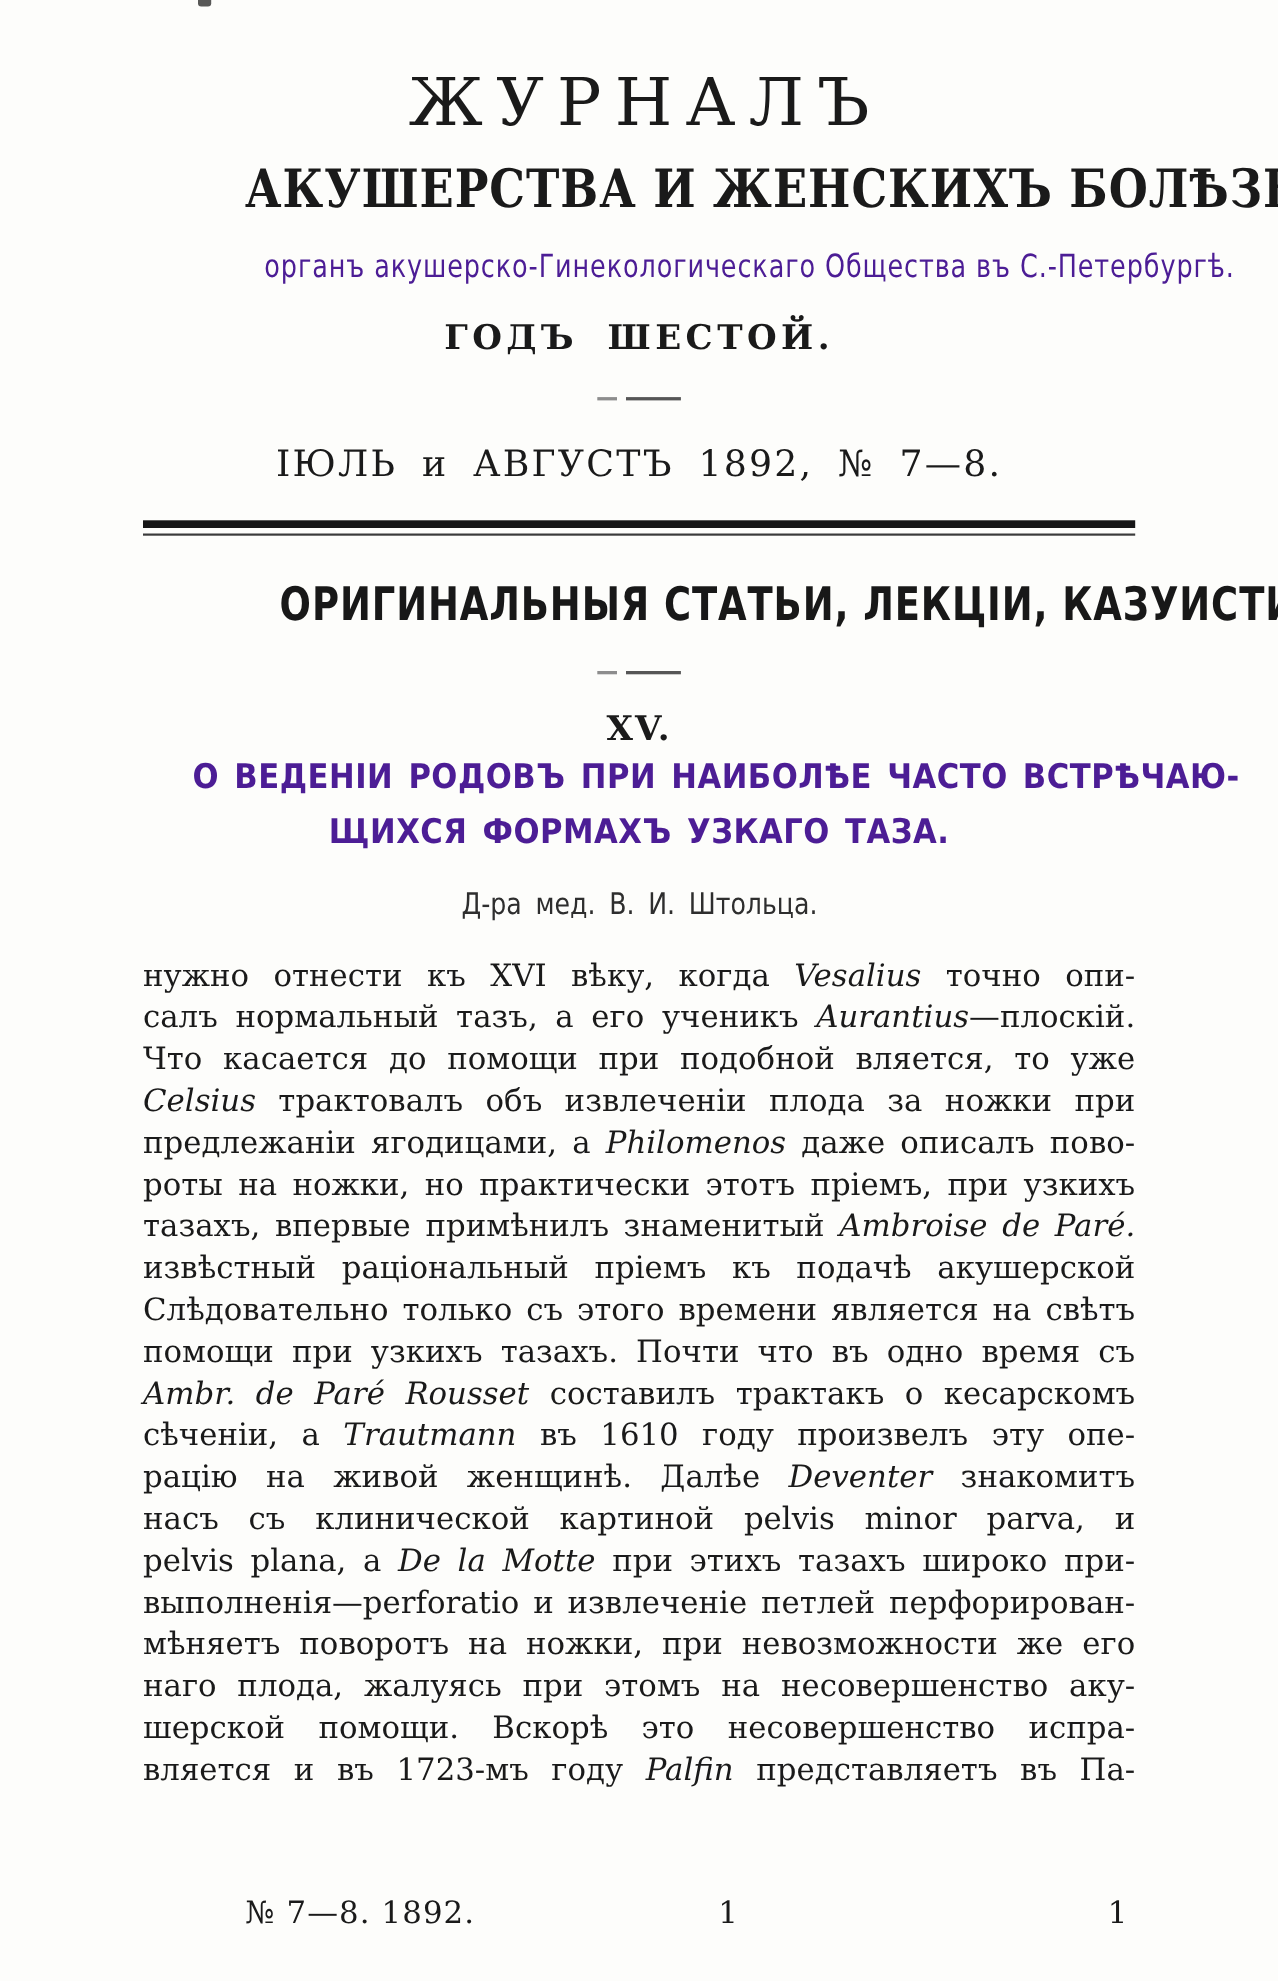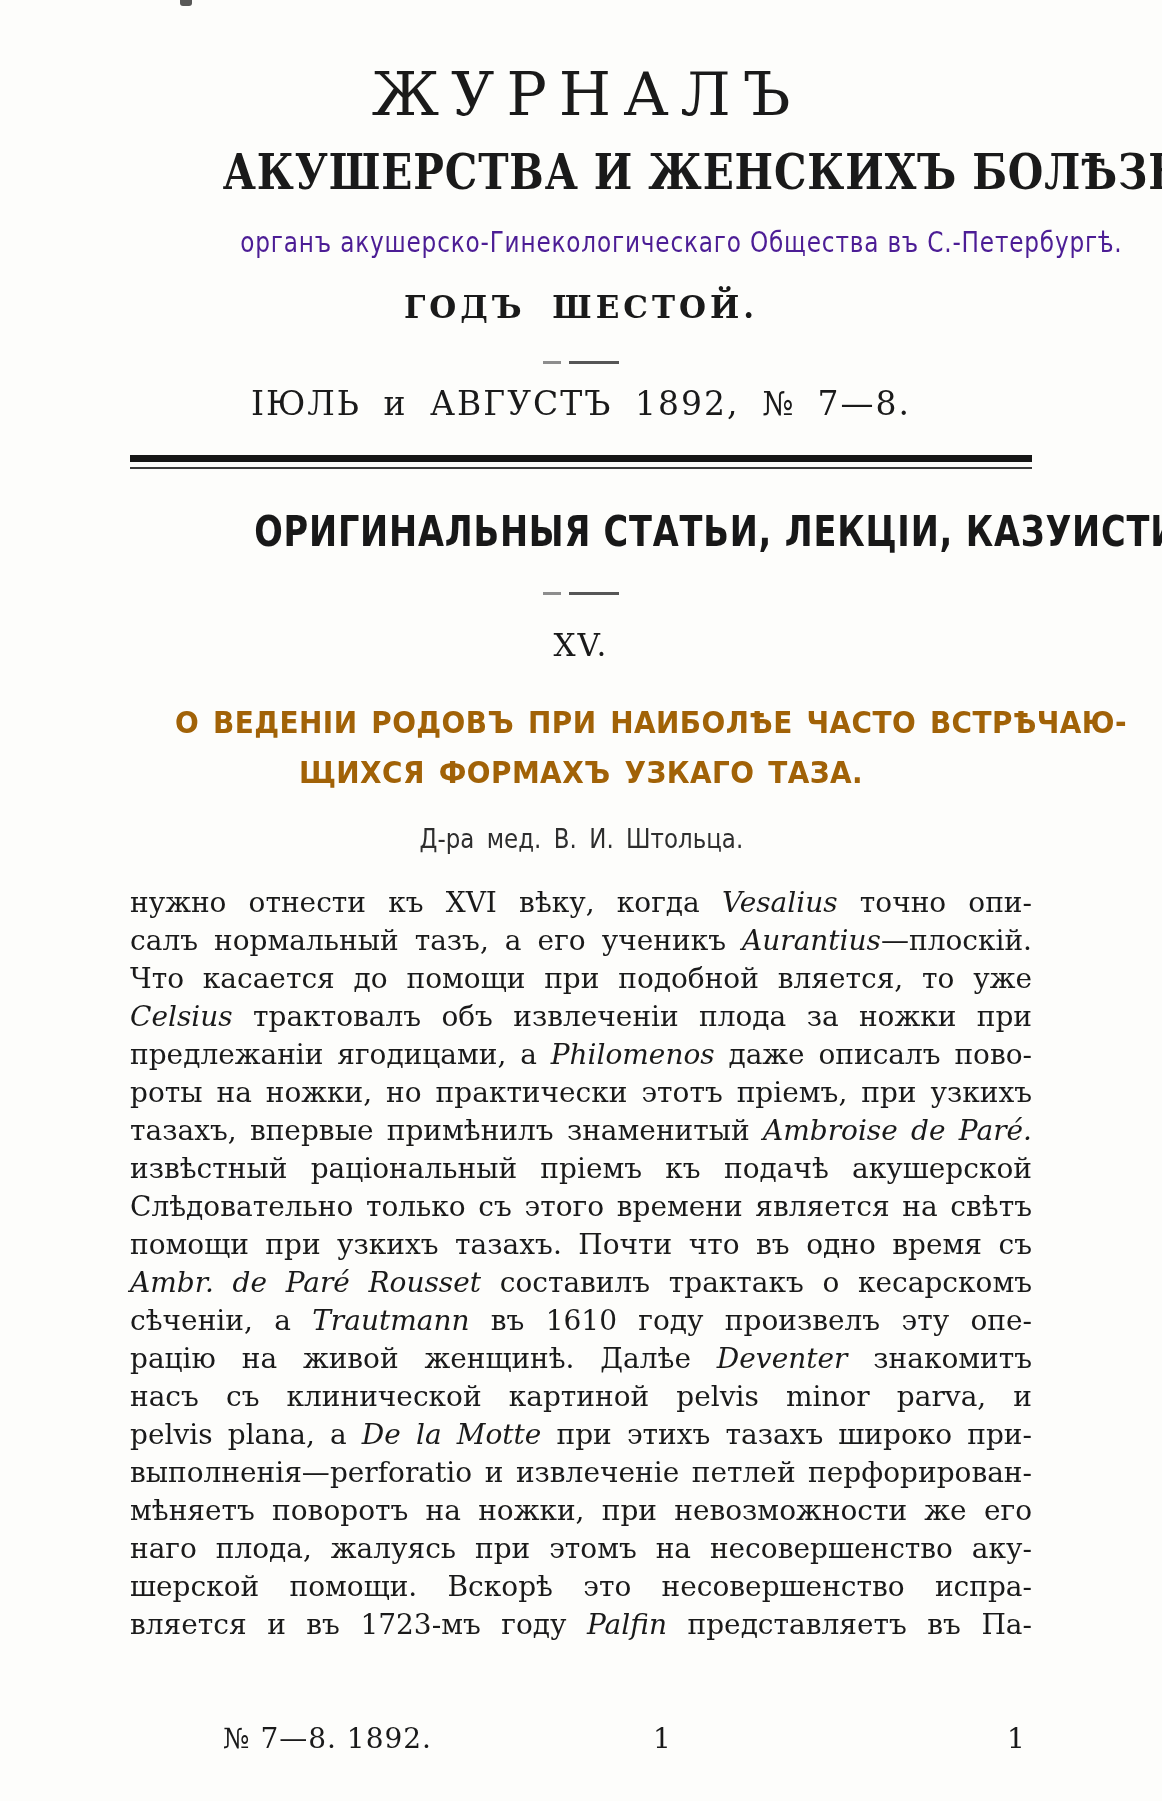--- a/index.html
+++ b/index.html
@@ -30,29 +30,29 @@
   }
   .jt2 { margin-top: 24px; font-family: "DejaVu Serif", serif; font-weight: bold; font-size: 48px; line-height: 1; letter-spacing: 1px; }
   .cond85 { display: inline-block; transform: scaleX(.85); transform-origin: center; white-space: nowrap; }
   .cond80 { display: inline-block; transform: scaleX(.80); transform-origin: center; white-space: nowrap; letter-spacing: 1px; }
   .organ { margin-top: 30px; font-family: "DejaVu Sans", sans-serif; font-size: 29px; line-height: 1.15; color: #4c1d95; }
   .yearline { margin-top: 30px; font-family: "DejaVu Serif", serif; font-weight: bold; font-size: 31px; letter-spacing: 4px; word-spacing: 12px; }
   .divshort {
     margin: 36px auto 0; width: 76px; height: 3px;
     background: linear-gradient(90deg, #8d8d8d 0 24%, transparent 24% 34%, #565656 34% 100%);
   }
-  .issueline { margin-top: 20px; font-family: "DejaVu Serif", serif; font-size: 33px; letter-spacing: 2px; word-spacing: 10px; }
+  .issueline { margin-top: 38px; font-family: "DejaVu Serif", serif; font-size: 33px; letter-spacing: 2px; word-spacing: 10px; }
   .doublerule { margin-top: 32px; }
   .doublerule .bar1 { height: 7px; background: #161616; }
   .doublerule .bar2 { margin-top: 5px; height: 2px; background: #3b3b3b; }
 
   
   .secheading { margin-top: 40px; font-family: "DejaVu Sans", sans-serif; font-weight: bold; font-size: 42px; line-height: 1.1; color: #181818; }
-  .artnum { margin-top: 32px; font-family: "DejaVu Serif", serif; font-size: 31px; letter-spacing: 2px; }
-  .arttitle { margin-top: 34px; font-family: "DejaVu Sans", sans-serif; font-weight: bold; font-size: 31px; line-height: 1.62; color: #a16207; }
+  .artnum { margin-top: 32px; font-family: "DejaVu Serif", serif; font-size: 31px; letter-spacing: 2px; font-weight: bold; }
+  .arttitle { font-family: "DejaVu Sans", sans-serif; font-weight: bold; font-size: 31px; line-height: 1.62; color: #4c1d95; }
   .arttitle .tline { display: block; transform: scaleX(.9); transform-origin: center; white-space: nowrap; letter-spacing: .5px; word-spacing: 4px; }
   .byline { margin-top: 26px; font-family: "DejaVu Sans", sans-serif; font-size: 27px; color: #2e2e2e; }
   .byline .cond85 { word-spacing: 6px; }
 
   
   .bodytext { margin-top: 30px; font-family: "DejaVu Serif", serif; font-size: 28px; text-align: justify; }
   .body-line { line-height: 38px; text-align: justify; text-align-last: justify; }
   .body-line.first { padding-left: 56px; }
   .lat-italic { font-style: italic; }
   .lat-roman { font-style: normal; }

